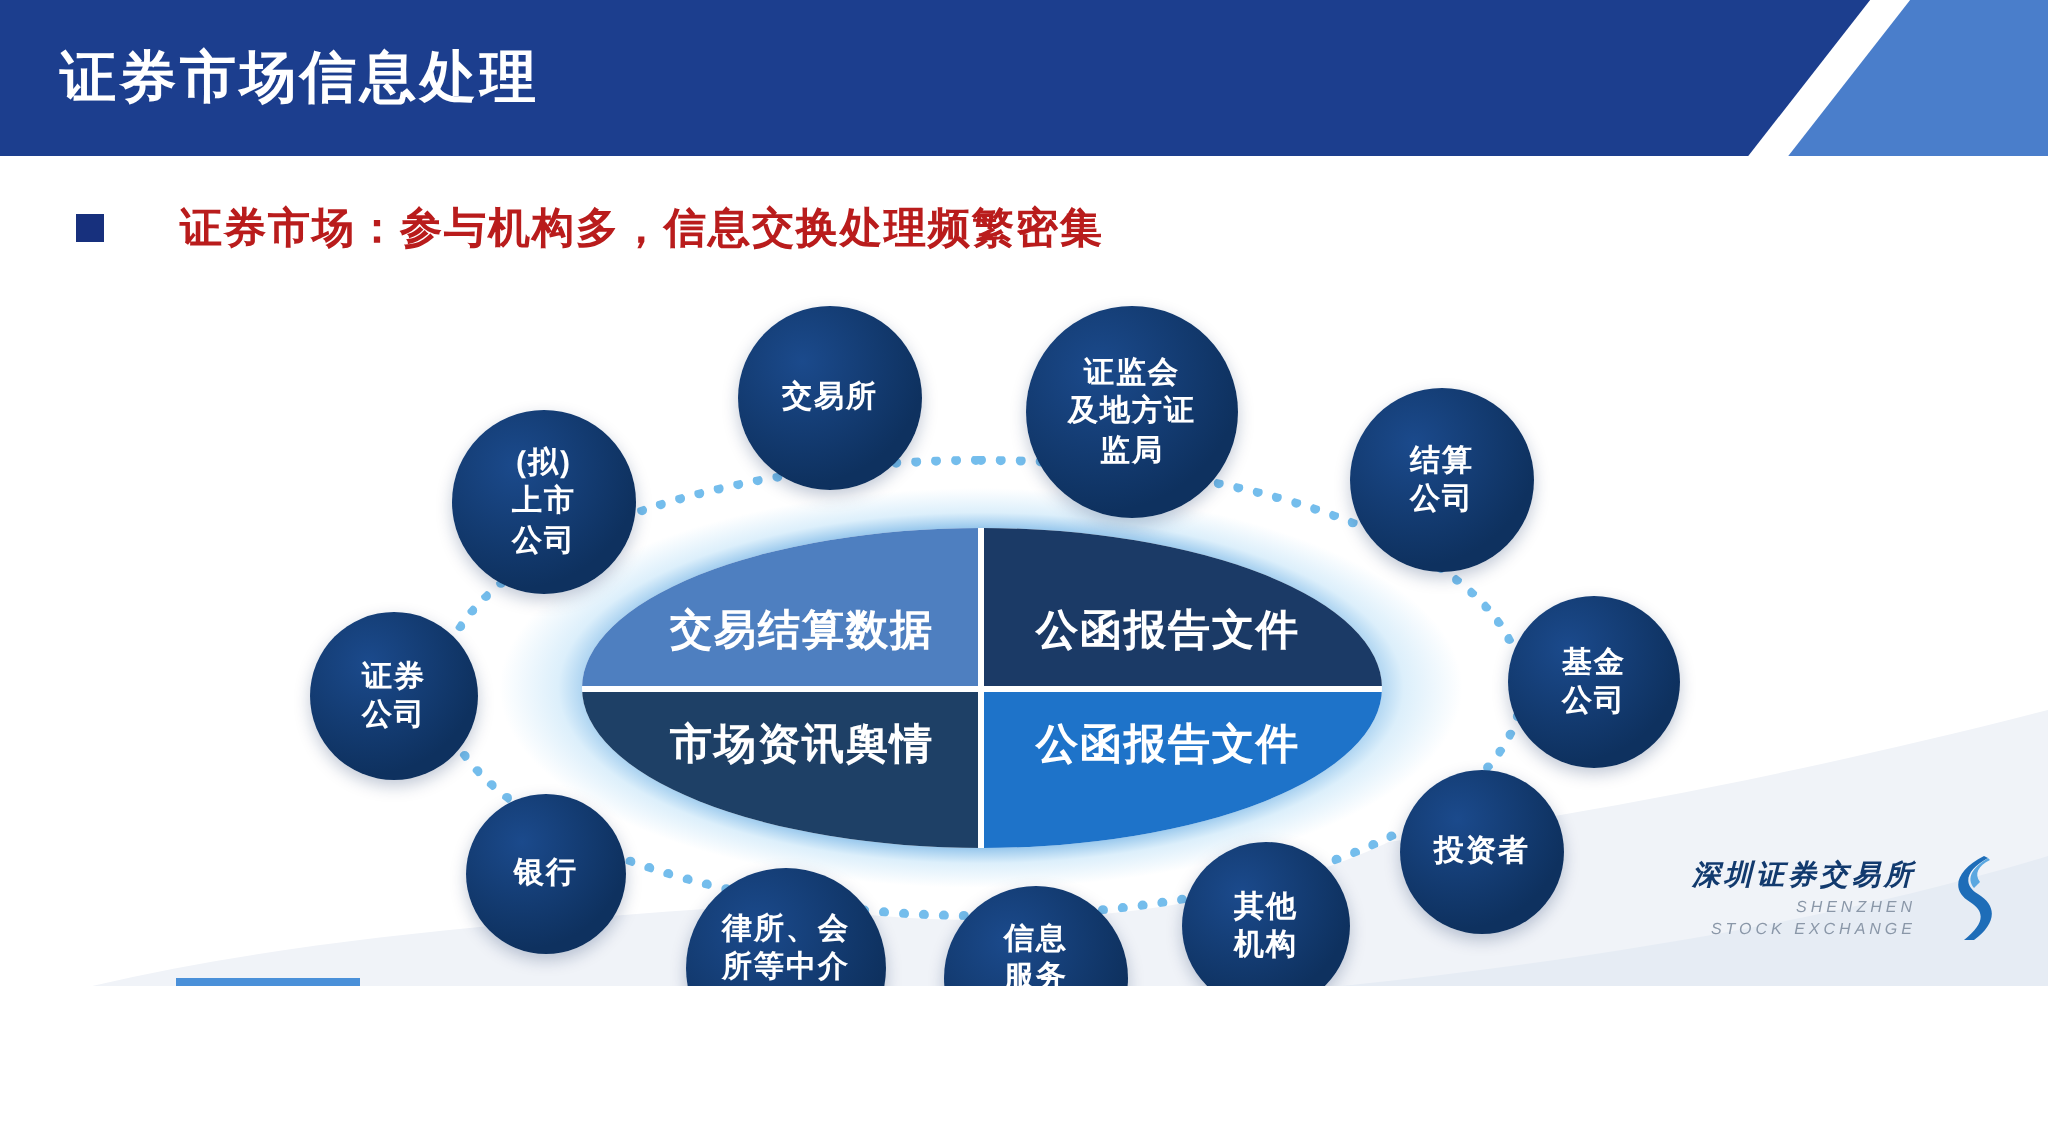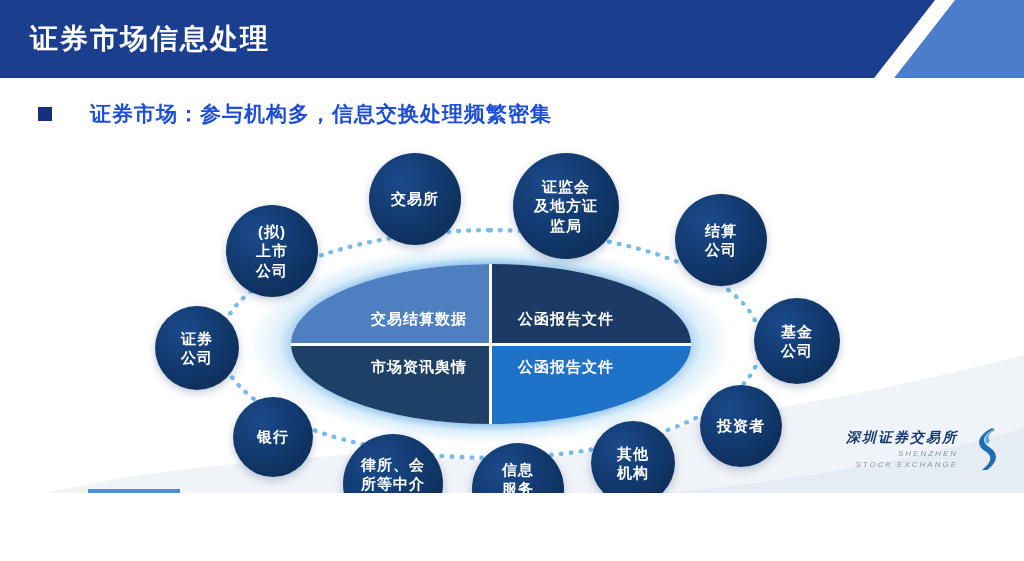--- a/index.html
+++ b/index.html
@@ -16,34 +16,34 @@
   .header-deco-light { position:absolute; top:-10px; right:-45px; width:170px; height:120px;
     background:#4a7ecb; transform:skewX(-38deg); }
   .header-deco-white { position:absolute; top:-10px; right:108px; width:20px; height:120px;
     background:#ffffff; transform:skewX(-38deg); }
   .header-title { position:absolute; left:30px; top:0; line-height:78px;
     color:#ffffff; font-size:28px; font-weight:700; letter-spacing:2px; z-index:2; }
 
   
   .subtitle-row { position:absolute; left:38px; top:100px; display:flex; align-items:center; z-index:4; }
   .bullet-square { width:14px; height:14px; background:#17307d; margin-right:38px; }
-  .subtitle-text { color:#1d4ed8; font-size:21px; font-weight:700; letter-spacing:1px; }
+  .subtitle-text { color:#b91c1c; font-size:21px; font-weight:700; letter-spacing:1px; }
 
   
   .diagram { position:absolute; inset:0; z-index:2; }
   .outer-ellipse { position:absolute; left:218px; top:228px; width:545px; height:232px;
     border-radius:50%; border:5px dotted #74bdec;
     background:radial-gradient(ellipse closest-side at 50% 50%,
       #1e66b8 0 58%, #6fb0e4 68%, #dceffb 79%, #ffffff 90%);
     z-index:1; }
   .inner-ellipse { position:absolute; left:50%; top:50%; width:400px; height:160px;
     transform:translate(-50%,-50%); border-radius:50%; overflow:hidden;
     background:#ffffff; display:grid; grid-template-columns:1fr 1fr; grid-template-rows:1fr 1fr;
     gap:3px; z-index:2; }
-  .quad { display:flex; color:#fff; font-size:15px; font-weight:700; letter-spacing:1px; }
+  .quad { display:flex; color:#fff; font-size:21px; font-weight:700; letter-spacing:1px; }
   .q-tl { background:#4e7fc0; justify-content:flex-end; align-items:flex-end; padding:0 22px 14px 0; }
   .q-tr { background:#1b3a66; justify-content:flex-start; align-items:flex-end; padding:0 0 14px 26px; }
   .q-bl { background:#1e4066; justify-content:flex-end; align-items:flex-start; padding:12px 22px 0 0; }
   .q-br { background:#1e73c9; justify-content:flex-start; align-items:flex-start; padding:12px 0 0 26px; }
 
   .node { position:absolute; border-radius:50%;
     background:radial-gradient(circle at 35% 30%, #1b4a8c 0%, #0e315f 70%);
     display:flex; align-items:center; justify-content:center; z-index:3;
     box-shadow:0 3px 8px rgba(10,40,90,.25); }
   .node-label { color:#ffffff; font-size:15px; font-weight:700; text-align:center;

